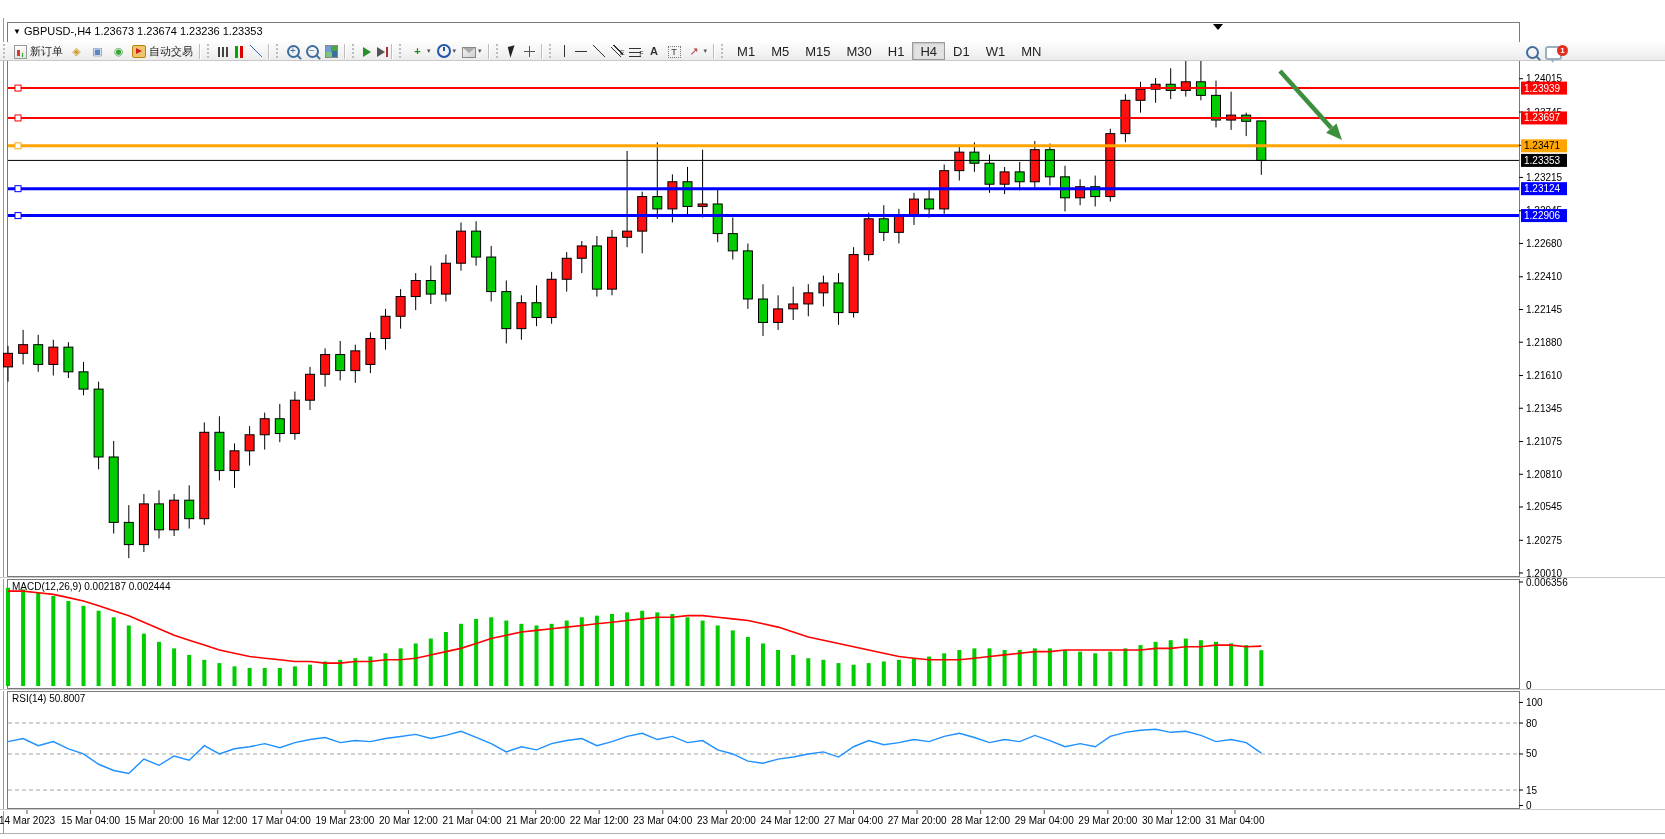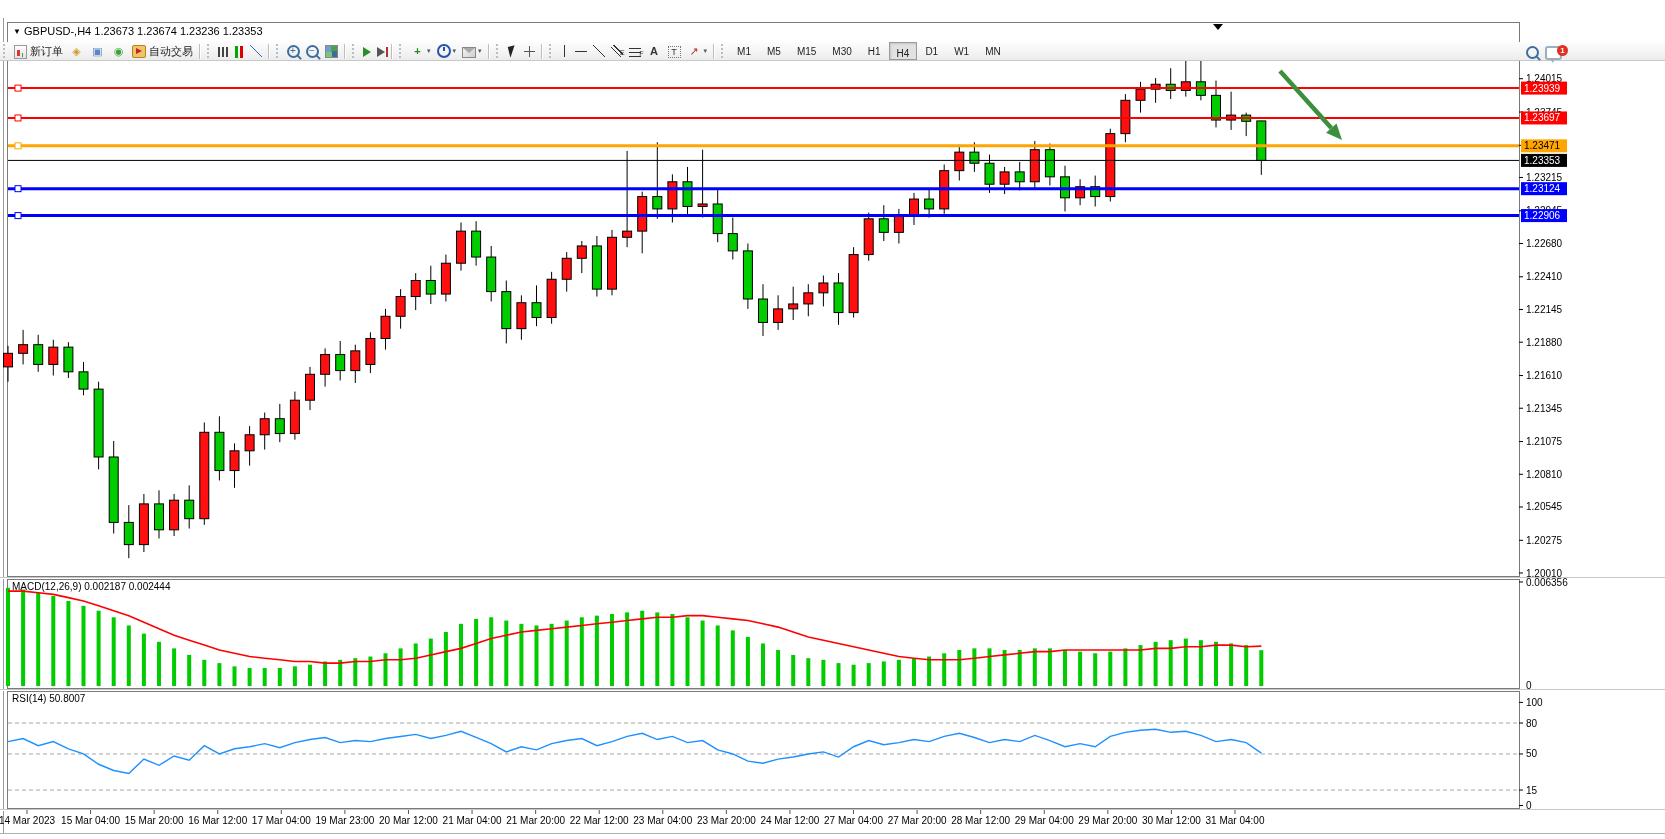--- a/index.html
+++ b/index.html
@@ -4,21 +4,21 @@
 <style>
   html,body{margin:0;padding:0;background:#fff;font-family:"Liberation Sans",sans-serif;}
   .app{position:relative;width:1665px;height:839px;background:#fff;overflow:hidden;}
   svg{position:absolute;left:0;top:0;}
   .toolbar{position:absolute;left:0;top:0;width:1665px;height:18px;z-index:5;
     background:linear-gradient(#fdfdfd,#ececec);border-bottom:1px solid #c9c9c9;
     display:flex;align-items:center;font-size:11px;color:#222;white-space:nowrap;margin-top:42px;}
   .tbi{display:inline-flex;align-items:center;height:16px;padding:0 2px;border:1px solid transparent;cursor:default;}
   .tbi.active{background:#e2e2e2;border-color:#9a9a9a;box-shadow:inset 1px 1px 2px #c4c4c4;align-items:flex-end;}
   .tbi .lbl{margin-left:3px;}
-  .tf{font-size:10px;padding:0 5px;color:#222;}
+  .tf{font-size:13px;padding:0 5px;color:#222;}
   .dd{font-size:7px;color:#555;margin-left:2px;}
   .sep{width:0;height:15px;border-left:1px solid #bdbdbd;border-right:1px solid #fff;margin:0 3px;}
   .hnd{width:3px;height:14px;margin:0 3px;border-left:2px dotted #b7bec7;}
   .rightgrp{position:absolute;right:100px;top:1px;display:flex;align-items:center;}
   .i{display:inline-block;width:15px;height:14px;position:relative;font-size:11px;line-height:14px;text-align:center;vertical-align:middle;}
   .i-new{width:11px;height:12px;background:linear-gradient(#fff,#e2e2e2);border:1px solid #999;margin-top:1px;}
   .i-new::after{content:"";position:absolute;left:2px;bottom:2px;width:3px;height:6px;background:#d33;box-shadow:4px 2px 0 -1px #2a2;}
   .i-bars{background:repeating-linear-gradient(90deg,#444 0 2px,transparent 2px 4px);width:10px;height:10px;margin-top:2px;}
   .i-candles{width:10px;height:12px;margin-top:1px;background:linear-gradient(90deg,transparent 0 1px,#0a0 1px 4px,transparent 4px 6px,#d00 6px 9px,transparent 9px);}
   .i-linechart{width:12px;height:12px;background:linear-gradient(to top right,transparent 46%,#2a6fb8 46% 54%,transparent 54%);}

